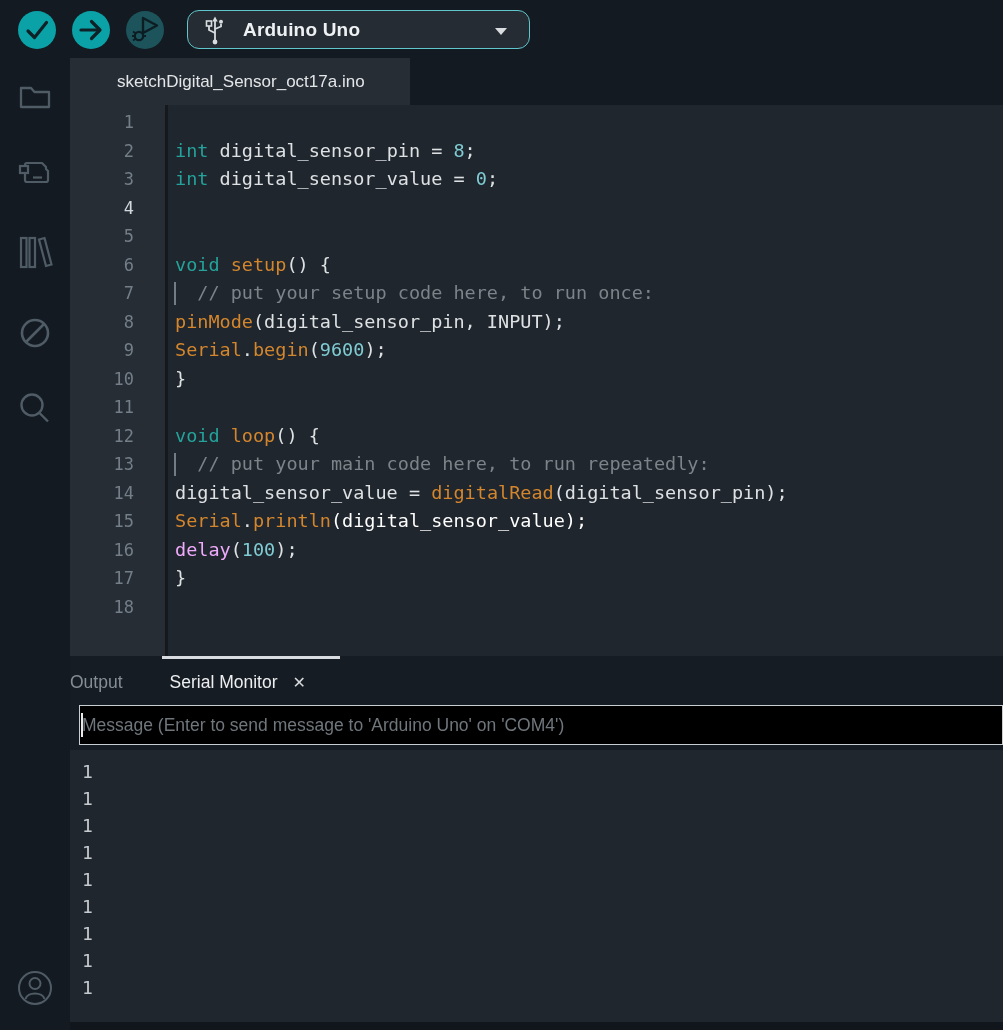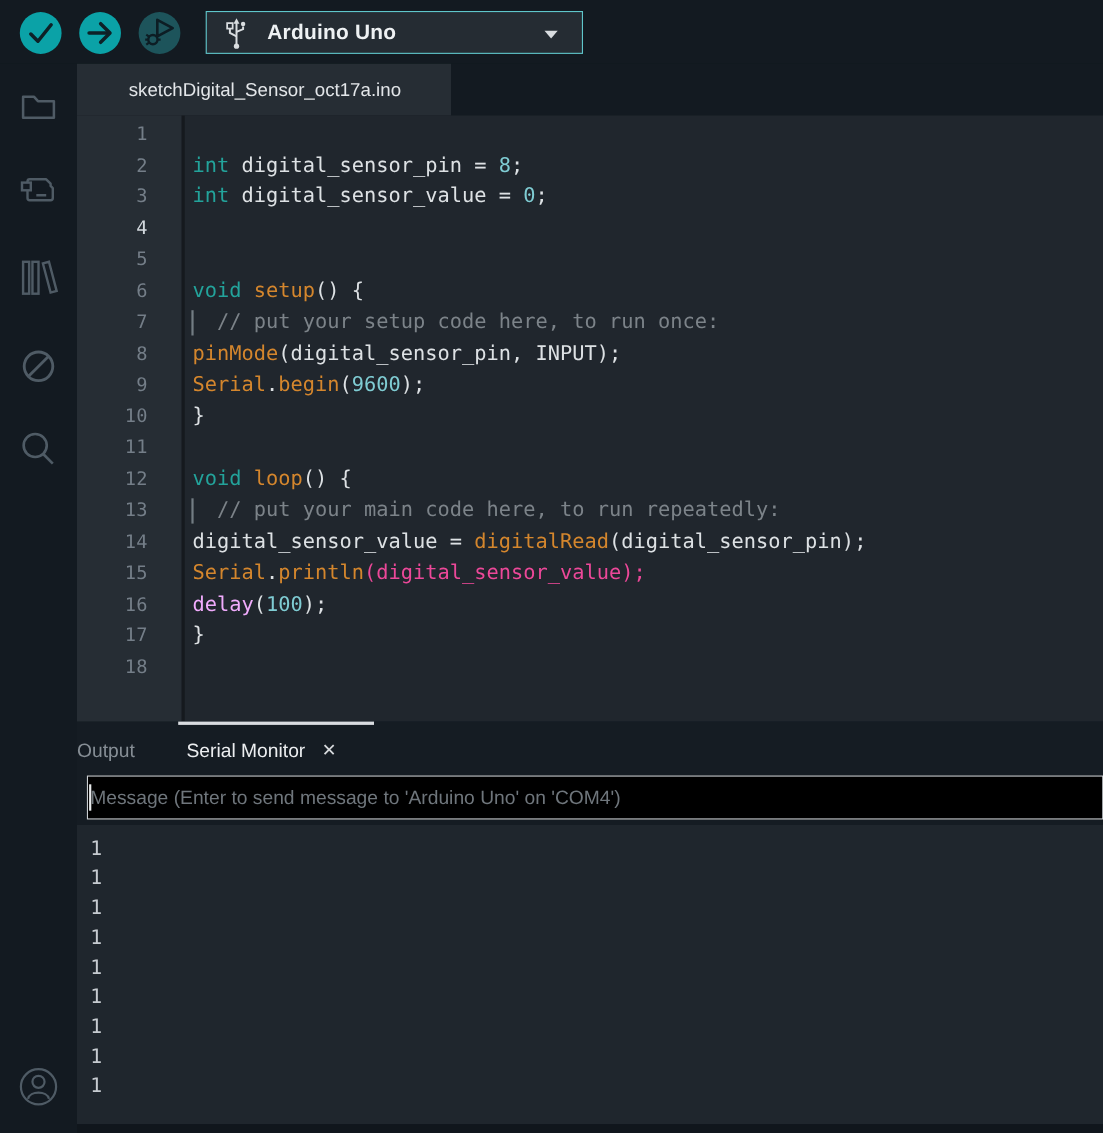--- a/index.html
+++ b/index.html
@@ -7,21 +7,21 @@
               font-family:"Liberation Sans", sans-serif; }
   #app { position:relative; width:1003px; height:1030px; background:#131a21; }
 
   
   .topbar { position:absolute; left:0; top:0; width:100%; height:58px; background:#131a21; }
   .circle-btn { position:absolute; top:11px; width:38px; height:38px; border-radius:50%;
                 border:none; cursor:pointer; display:flex; align-items:center; justify-content:center; padding:0; }
   .circle-btn.teal { background:#0ba2a7; }
   .circle-btn.dimteal { background:#1d545b; }
   .board-selector { position:absolute; left:187px; top:10px; width:343px; height:39px;
-                    background:#252c33; border:1.5px solid #5fc6cb; border-radius:0;
+                    background:#252c33; border:1.5px solid #5fc6cb; border-radius:12px;
                     display:flex; align-items:center; cursor:pointer; }
   .board-selector .usb { margin-left:15px; }
   .board-label { margin-left:16px; font-size:19px; font-weight:bold; color:#eef1f3; letter-spacing:.2px; }
   .caret-down { position:absolute; right:22px; top:17px; width:0; height:0;
                 border-left:6px solid transparent; border-right:6px solid transparent;
                 border-top:7px solid #d9dde0; }
 
   
   .sidebar { position:absolute; left:0; top:58px; width:70px; height:972px; background:#131a21; }
   .side-btn { position:absolute; left:17px; width:36px; height:36px; background:none; border:none;
@@ -211,21 +211,21 @@
         <div class="code-line"></div>
         <div class="code-line"><span style="color: rgb(35, 163, 155);">void</span><span style="color: rgb(221, 225, 228);"> </span><span style="color: rgb(212, 134, 45);">setup</span><span style="color: rgb(221, 225, 228);">() {</span></div>
         <div class="code-line guide"><span style="color: rgb(124, 131, 137);">  // put your setup code here, to run once:</span></div>
         <div class="code-line"><span style="color: rgb(212, 134, 45);">pinMode</span><span style="color: rgb(221, 225, 228);">(digital_sensor_pin, INPUT);</span></div>
         <div class="code-line"><span style="color: rgb(212, 134, 45);">Serial</span><span style="color: rgb(221, 225, 228);">.</span><span style="color: rgb(212, 134, 45);">begin</span><span style="color: rgb(221, 225, 228);">(</span><span style="color: rgb(127, 204, 211);">9600</span><span style="color: rgb(221, 225, 228);">);</span></div>
         <div class="code-line"><span style="color: rgb(221, 225, 228);">}</span></div>
         <div class="code-line"></div>
         <div class="code-line"><span style="color: rgb(35, 163, 155);">void</span><span style="color: rgb(221, 225, 228);"> </span><span style="color: rgb(212, 134, 45);">loop</span><span style="color: rgb(221, 225, 228);">() {</span></div>
         <div class="code-line guide"><span style="color: rgb(124, 131, 137);">  // put your main code here, to run repeatedly:</span></div>
         <div class="code-line"><span style="color: rgb(221, 225, 228);">digital_sensor_value = </span><span style="color: rgb(212, 134, 45);">digitalRead</span><span style="color: rgb(221, 225, 228);">(digital_sensor_pin);</span></div>
-        <div class="code-line"><span style="color: rgb(212, 134, 45);">Serial</span><span style="color: rgb(221, 225, 228);">.</span><span style="color: rgb(212, 134, 45);">println</span><span style="color: #ec4899; margin-top: 30px;">(digital_sensor_value);</span></div>
+        <div class="code-line"><span style="color: rgb(212, 134, 45);">Serial</span><span style="color: rgb(221, 225, 228);">.</span><span style="color: rgb(212, 134, 45);">println</span><span style="color: #ffffff; margin-top: 30px;">(digital_sensor_value);</span></div>
         <div class="code-line"><span style="color: #f0abfc; margin-top: 16px;">delay</span><span style="color: rgb(221, 225, 228);">(</span><span style="color: rgb(127, 204, 211);">100</span><span style="color: rgb(221, 225, 228);">);</span></div>
         <div class="code-line"><span style="color: rgb(221, 225, 228);">}</span></div>
         <div class="code-line"></div>
       </div>
   </div>
 
   <div class="bottom-panel">
     <div class="tab-indicator"></div>
     <div class="panel-tabs">
       <button class="ptab output">

